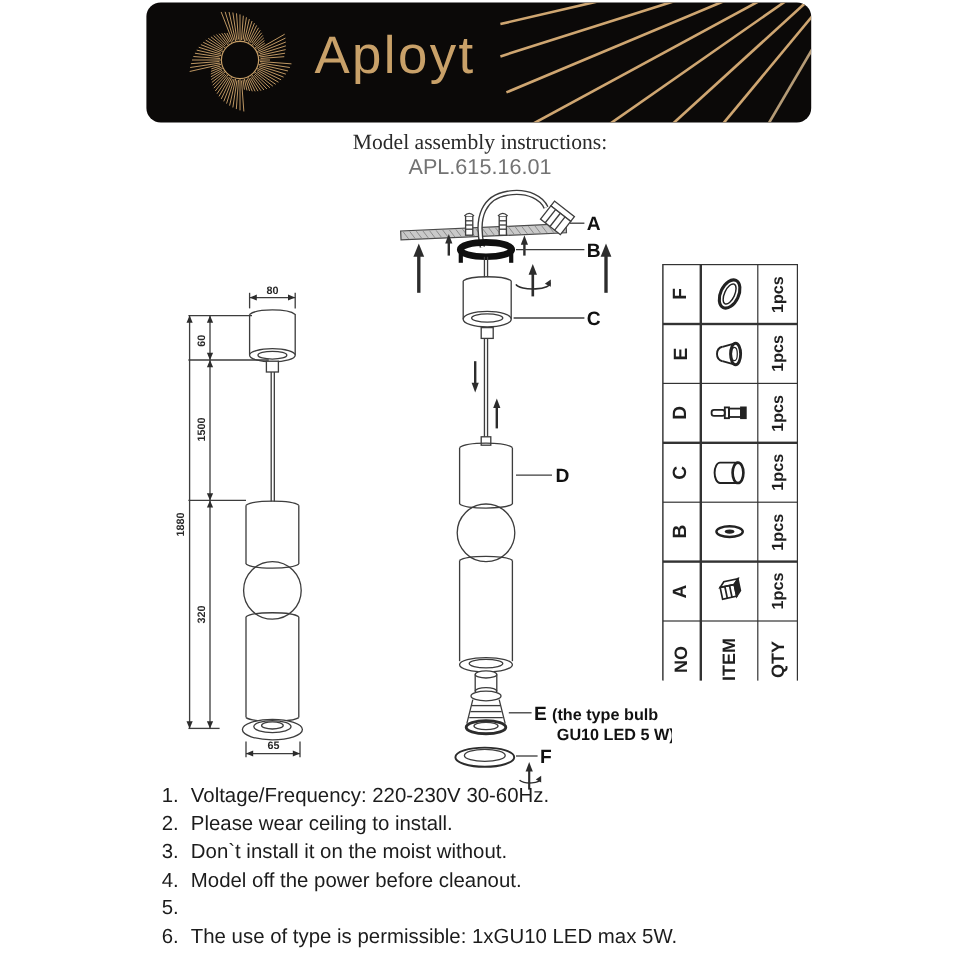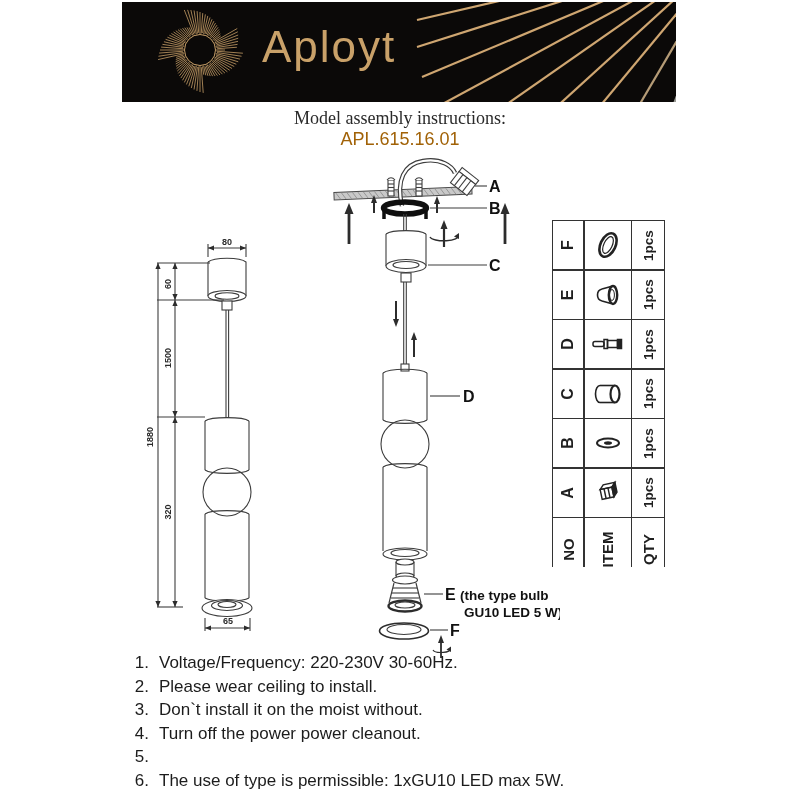--- a/index.html
+++ b/index.html
@@ -1,27 +1,27 @@
 <!DOCTYPE html>
 <html><head>
 <meta charset="utf-8">
 <style>
   html,body{margin:0;padding:0;background:#ffffff;}
   body{width:800px;height:800px;position:relative;font-family:"Liberation Sans",sans-serif;color:#1f1f1f;overflow:hidden;}
 
   
-  .banner{position:absolute;left:122px;top:2px;width:554px;height:100px;background:#0b0908;overflow:hidden;}
+  .banner{position:absolute;left:122px;top:2px;width:554px;height:100px;background:#0b0908;overflow:hidden;border-radius:12px;}
   .banner .rays-corner{position:absolute;right:0;top:0;width:554px;height:100px;}
   .banner .sunburst{position:absolute;left:28px;top:0;width:100px;height:98px;}
   .brand{position:absolute;left:140px;top:20px;font-size:44px;letter-spacing:2px;color:#c9a169;font-weight:400;}
 
   
   .title-block{position:absolute;left:0;top:108px;width:800px;text-align:center;line-height:21px;}
   .title-line{font-size:18px;color:#2a2a2a;font-family:Liberation Serif, serif;}
-  .title-model{font-size:18px;color:#a16207;}
+  .title-model{font-size:18px;color:#737373;}
 
   
   .drawing{position:absolute;left:130px;top:155px;width:430px;height:510px;}
   svg .ln{stroke:#3d3d3d;fill:none;stroke-width:1.1px;}
   svg .lnw{stroke:#3d3d3d;fill:#ffffff;stroke-width:1.1px;}
   svg .dim{font-size:9px;font-weight:bold;fill:#2a2a2a;}
   svg .lbl{font-size:16px;font-weight:bold;fill:#111;}
   svg .note{font-size:13.5px;font-weight:bold;fill:#111;}
   svg .arr{fill:#2c2c2c;stroke:none;}
   svg .arrln{stroke:#2c2c2c;fill:none;}
@@ -484,21 +484,21 @@
   <div class="instr-row">
     <span class="instr-num">2.</span>
     <span>Please wear ceiling to install.</span>
   </div>
   <div class="instr-row">
     <span class="instr-num">3.</span>
     <span>Don`t install it on the moist without.</span>
   </div>
   <div class="instr-row">
     <span class="instr-num">4.</span>
-    <span>Turn off the power power cleanout.</span>
+    <span>Model off the power before cleanout.</span>
   </div>
   <div class="instr-row">
     <span class="instr-num">5.</span>
   </div>
   <div class="instr-row">
     <span class="instr-num">6.</span>
     <span>The use of type is permissible: 1xGU10 LED max 5W.</span>
   </div>
 </div>
 

